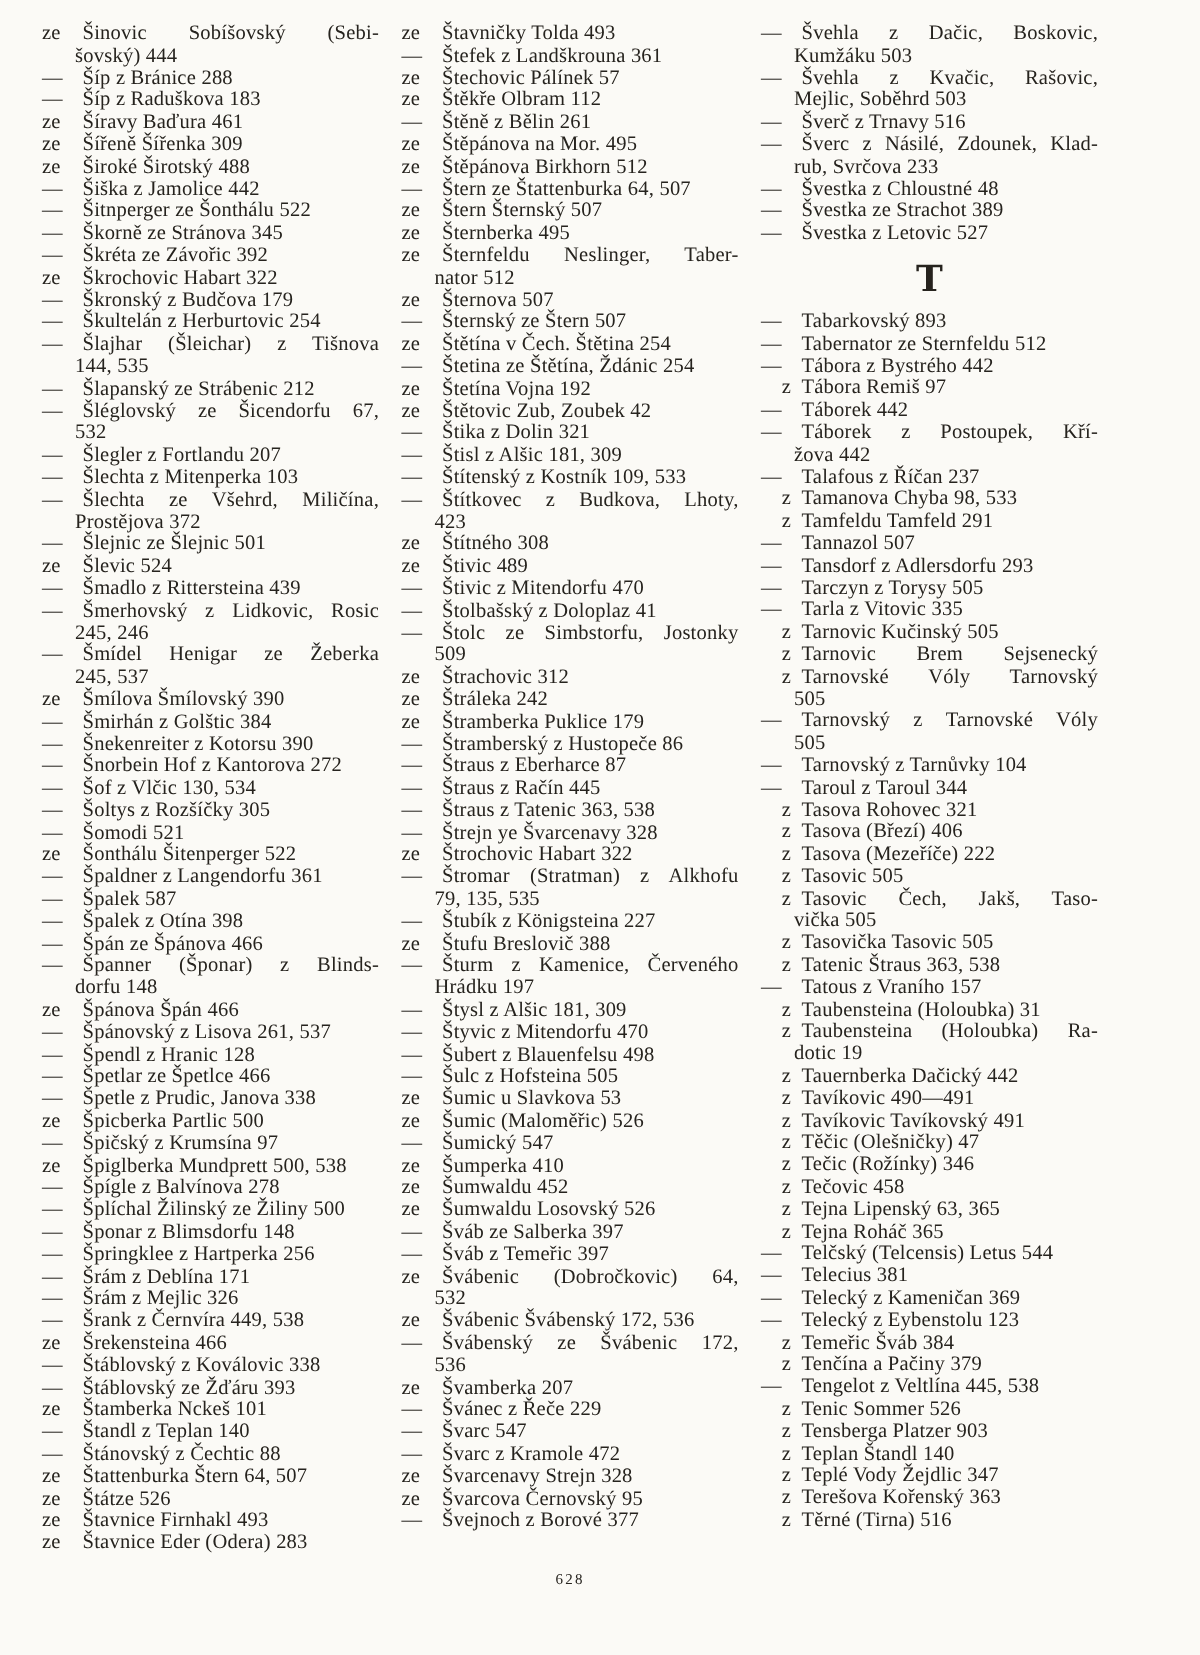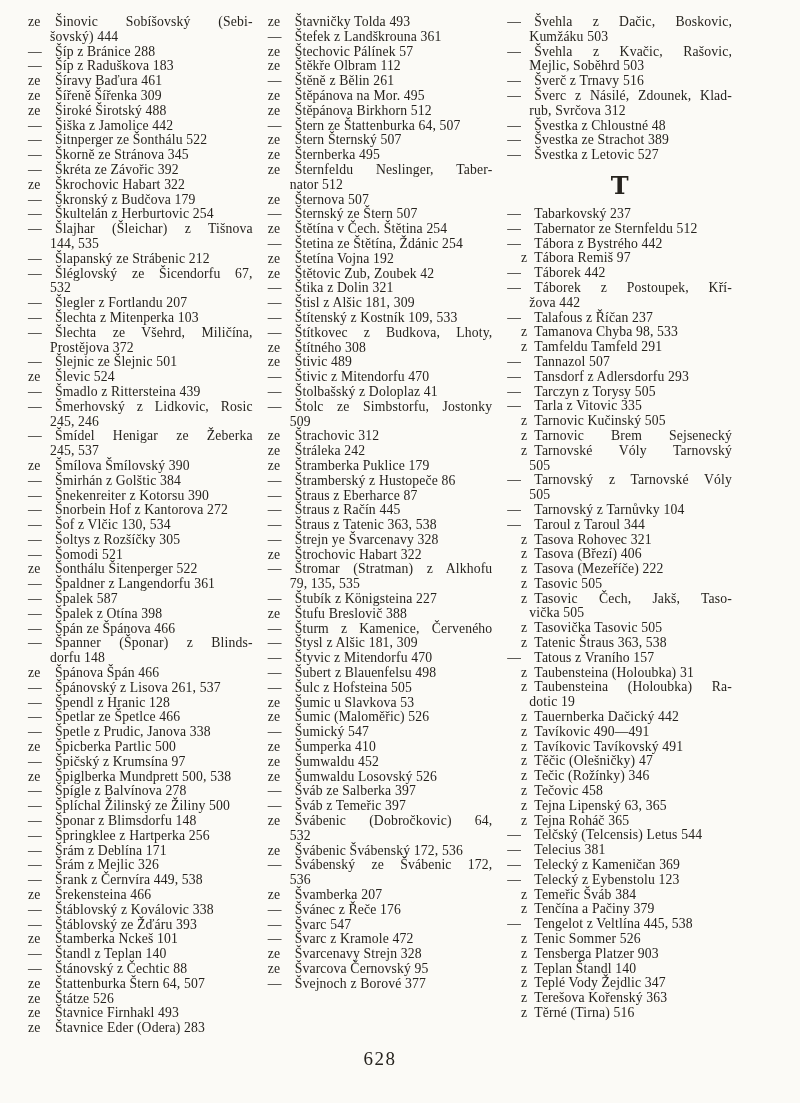--- a/index.html
+++ b/index.html
@@ -32,21 +32,21 @@
   .sec-head { display: block; margin: 10px 0 8px; }
   .sec-head .txt {
     display: block;
     text-align: center; text-align-last: center;
     font-size: 24px; line-height: 26px;
     font-weight: bold;
     font-family: "DejaVu Serif", "Liberation Serif", serif;
   }
   .page-number {
     text-align: center;
-    font-size: 19px;
+    font-size: 10px;
     margin-top: 12px;
     letter-spacing: 1.5px;
   }
 </style>
 </head>
 <body>
 
 <div class="page">
   <div class="columns">
     <div class="column">
@@ -411,20 +411,24 @@
           <span class="txt">Štisl z Alšic 181, 309</span>
         </div>
         <div class="line">
           <span class="prefix">—</span>
           <span class="txt">Štítenský z Kostník 109, 533</span>
         </div>
         <div class="line just">
           <span class="prefix">—</span>
           <span class="txt">Štítkovec z Budkova, Lhoty,</span>
         </div>
+        <div class="line cont">
+          <span class="prefix"></span>
+          <span class="txt">423</span>
+        </div>
         <div class="line">
           <span class="prefix">ze</span>
           <span class="txt">Štítného 308</span>
         </div>
         <div class="line">
           <span class="prefix">ze</span>
           <span class="txt">Štivic 489</span>
         </div>
         <div class="line">
           <span class="prefix">—</span>
@@ -491,20 +495,24 @@
           <span class="txt">Štubík z Königsteina 227</span>
         </div>
         <div class="line">
           <span class="prefix">ze</span>
           <span class="txt">Štufu Breslovič 388</span>
         </div>
         <div class="line just">
           <span class="prefix">—</span>
           <span class="txt">Šturm z Kamenice, Červeného</span>
         </div>
+        <div class="line cont">
+          <span class="prefix"></span>
+          <span class="txt">Hrádku 197</span>
+        </div>
         <div class="line">
           <span class="prefix">—</span>
           <span class="txt">Štysl z Alšic 181, 309</span>
         </div>
         <div class="line">
           <span class="prefix">—</span>
           <span class="txt">Štyvic z Mitendorfu 470</span>
         </div>
         <div class="line">
           <span class="prefix">—</span>
@@ -565,21 +573,21 @@
         <div class="line cont">
           <span class="prefix"></span>
           <span class="txt">536</span>
         </div>
         <div class="line">
           <span class="prefix">ze</span>
           <span class="txt">Švamberka 207</span>
         </div>
         <div class="line">
           <span class="prefix">—</span>
-          <span class="txt">Švánec z Řeče 176</span>
+          <span class="txt">Švánec z Řeče 229</span>
         </div>
         <div class="line">
           <span class="prefix">—</span>
           <span class="txt">Švarc 547</span>
         </div>
         <div class="line">
           <span class="prefix">—</span>
           <span class="txt">Švarc z Kramole 472</span>
         </div>
         <div class="line">
@@ -616,40 +624,40 @@
         <div class="line">
           <span class="prefix">—</span>
           <span class="txt">Šverč z Trnavy 516</span>
         </div>
         <div class="line just">
           <span class="prefix">—</span>
           <span class="txt">Šverc z Násilé, Zdounek, Klad-</span>
         </div>
         <div class="line cont">
           <span class="prefix"></span>
-          <span class="txt">rub, Svrčova 312</span>
+          <span class="txt">rub, Svrčova 233</span>
         </div>
         <div class="line">
           <span class="prefix">—</span>
           <span class="txt">Švestka z Chloustné 48</span>
         </div>
         <div class="line">
           <span class="prefix">—</span>
           <span class="txt">Švestka ze Strachot 389</span>
         </div>
         <div class="line">
           <span class="prefix">—</span>
           <span class="txt">Švestka z Letovic 527</span>
         </div>
         <div class="line sec-head">
           <span class="txt">T</span>
         </div>
         <div class="line">
           <span class="prefix">—</span>
-          <span class="txt">Tabarkovský 237</span>
+          <span class="txt">Tabarkovský 893</span>
         </div>
         <div class="line">
           <span class="prefix">—</span>
           <span class="txt">Tabernator ze Sternfeldu 512</span>
         </div>
         <div class="line">
           <span class="prefix">—</span>
           <span class="txt">Tábora z Bystrého 442</span>
         </div>
         <div class="line pz">

